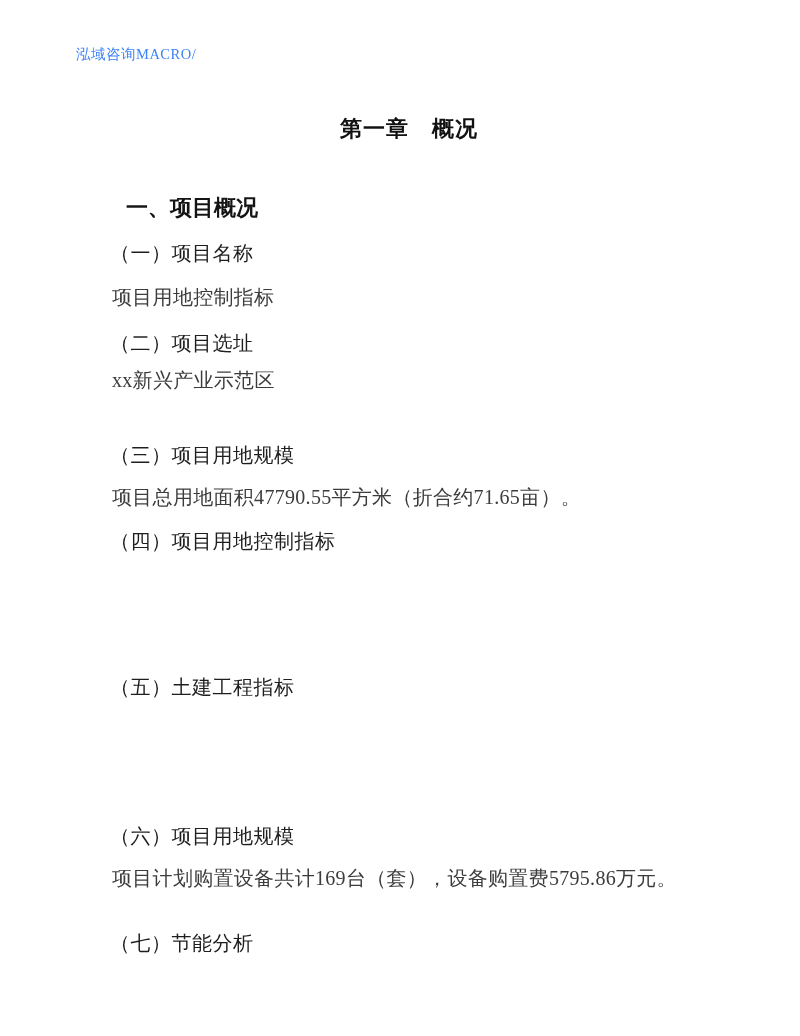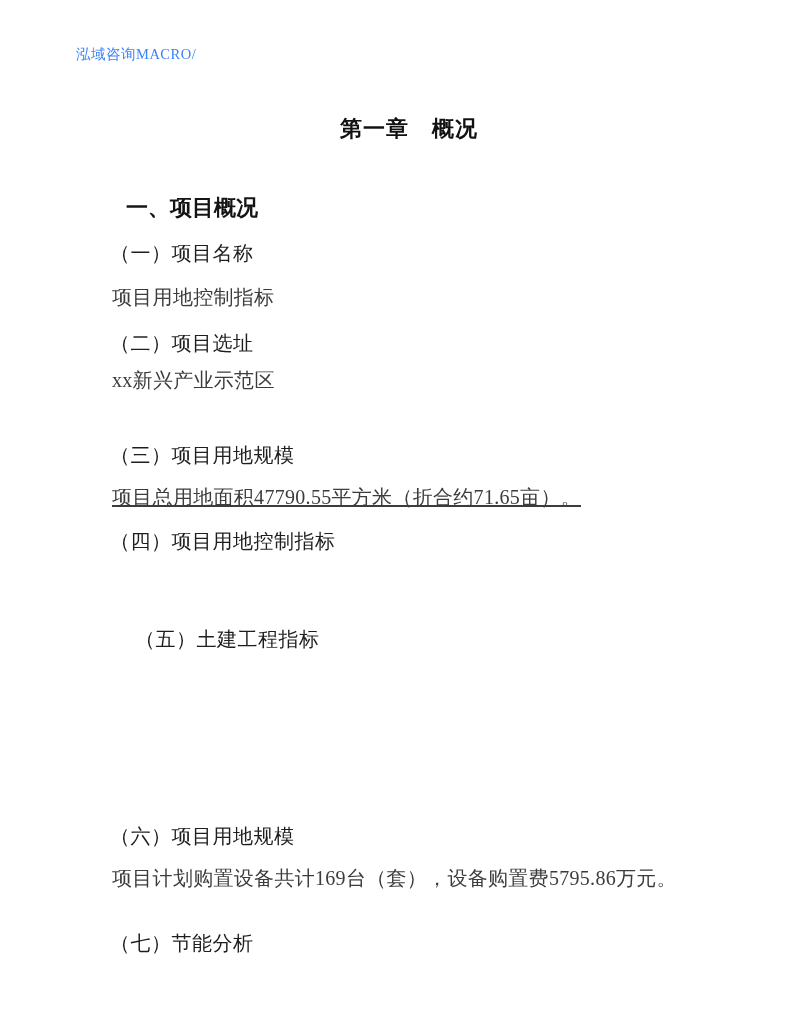--- a/index.html
+++ b/index.html
@@ -76,24 +76,24 @@
     text-indent: 32px;
     letter-spacing: 0.3px;
   }
   .single-line { text-align: left; white-space: nowrap; }
   
   .y-h3-1 { top: 238px; }
   .y-b-1  { top: 275px; }
   .y-h3-2 { top: 328px; text-align: center; }
   .y-b-2  { top: 358px; }
   .y-h3-3 { top: 440px; }
-  .y-b-3  { top: 475px; text-decoration: underline; }
+  .y-b-3  { top: 475px; }
   .y-h3-4 { top: 526px; }
   .y-b-4  { top: 563px; }
-  .y-h3-5 { top: 624px; margin-left: 25px; }
+  .y-h3-5 { top: 672px; }
   .y-b-5  { top: 688px; }
   .y-h3-6 { top: 821px; }
   .y-b-6  { top: 856px; }
   .y-h3-7 { top: 906px; margin-top: 22px; }
 </style>
 </head>
 <body>
 
 <div class="page">
 

